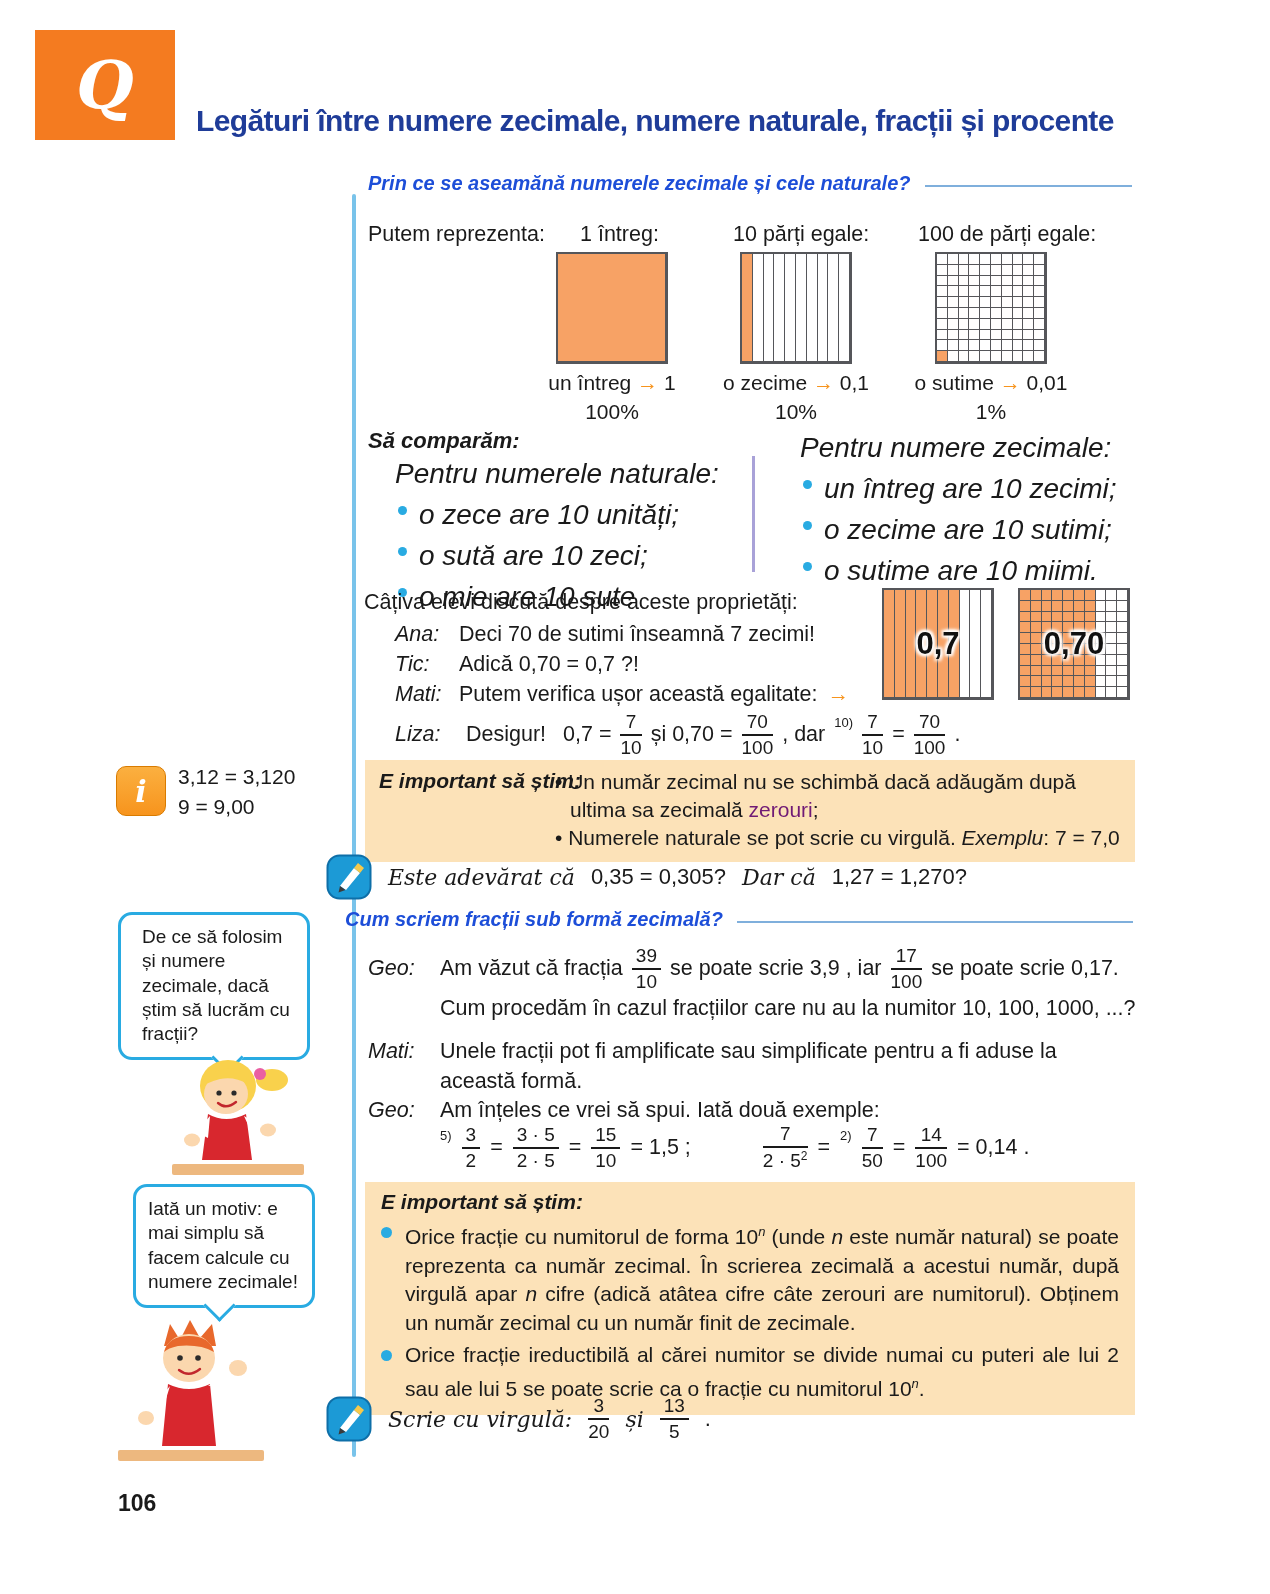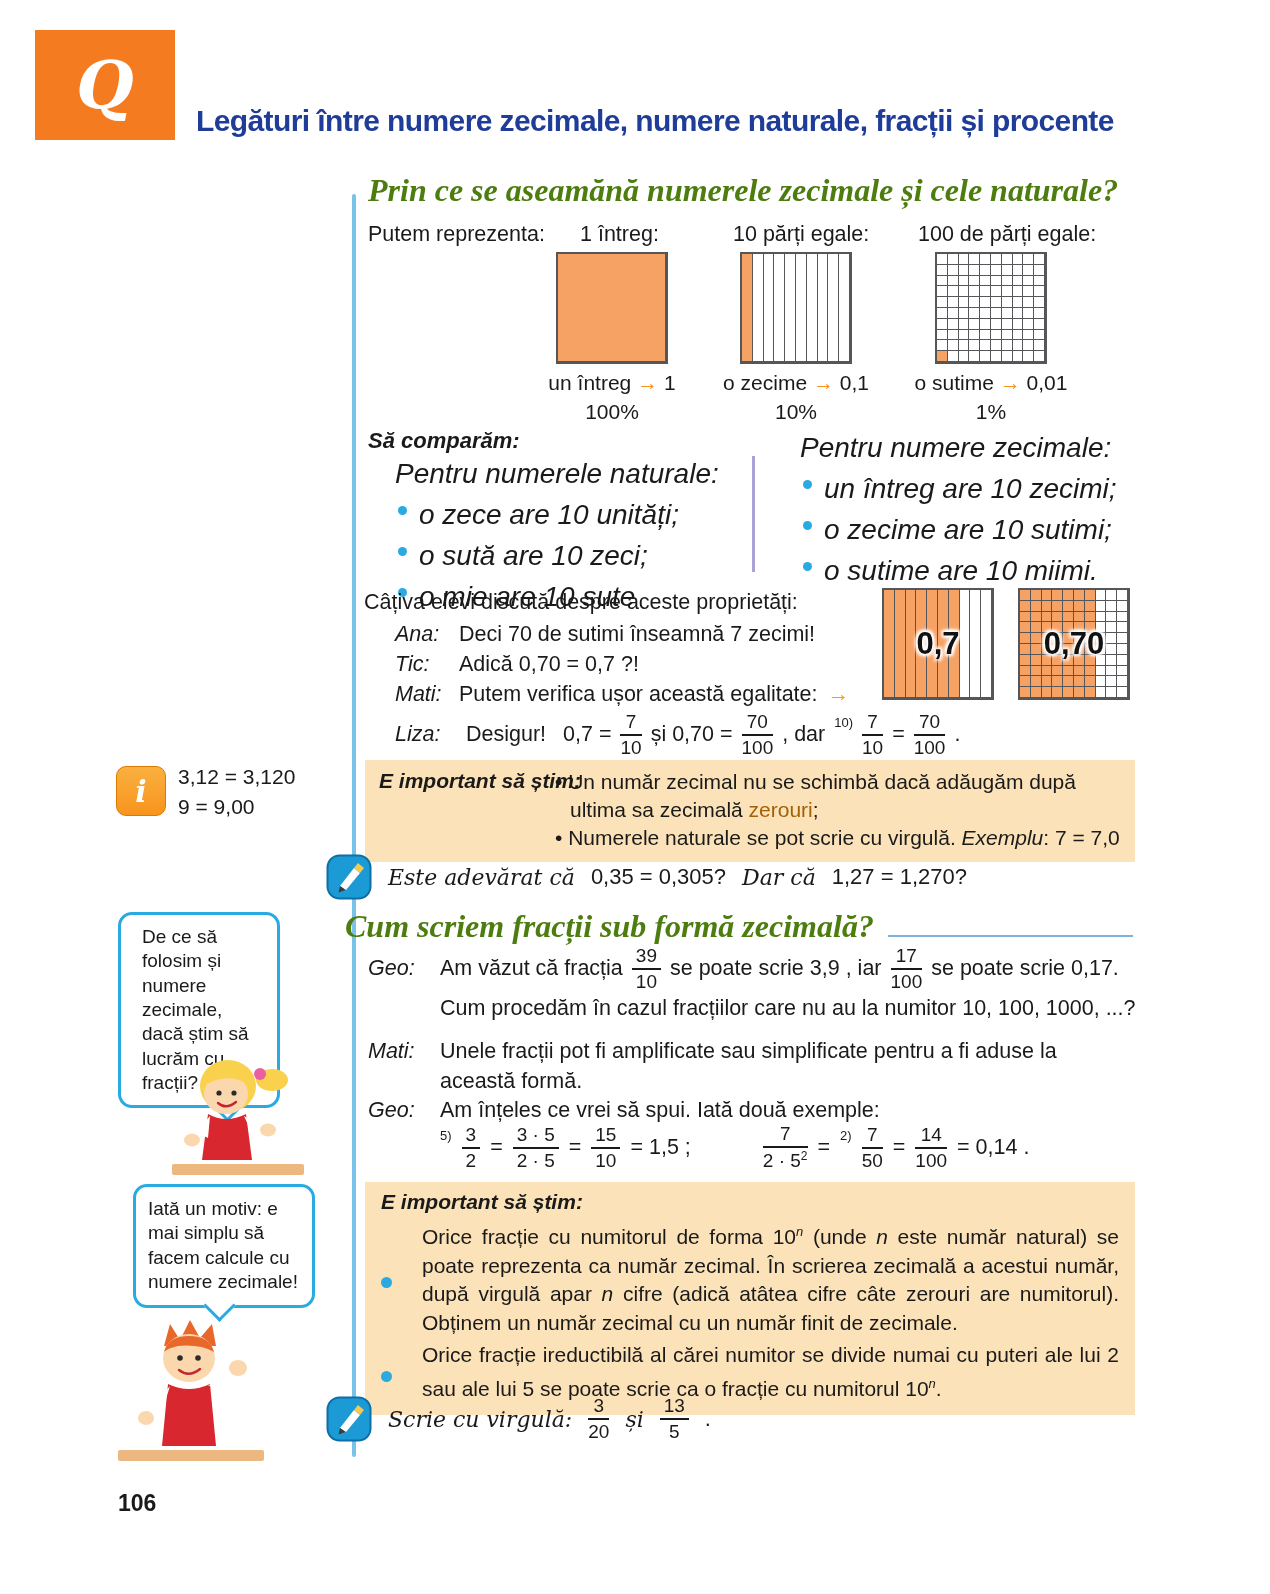--- a/index.html
+++ b/index.html
@@ -9,21 +9,21 @@
 
   
   .logo{left:35px;top:30px;width:140px;height:110px;background:#F47B20;display:flex;align-items:center;justify-content:center;}
   .logo span{font-family:"DejaVu Serif",serif;font-style:italic;font-weight:bold;font-size:66px;color:#fff;}
   .title{left:196px;top:104px;width:950px;font-size:30px;font-weight:bold;color:#1F3C98;letter-spacing:-0.6px;}
 
   .vline{left:352px;top:194px;width:4px;height:1263px;background:#79C3EA;border-radius:3px;}
 
   
   .shead{display:flex;align-items:flex-end;gap:14px;}
-  .shead .ht{font-family:Liberation Serif, serif;font-style:italic;font-weight:bold;font-size:32px;color:#4d7c0f;white-space:nowrap;}
+  .shead .ht{font-family:Liberation Sans, sans-serif;font-style:italic;font-weight:bold;font-size:20px;color:#1d4ed8;white-space:nowrap;}
   .shead .rule{flex:1;height:0;border-bottom:2px solid #7FAFDC;margin-bottom:8px;}
   .h1{left:368px;top:172px;width:764px;}
   .h2{left:345px;top:908px;width:788px;}
 
   .t215{font-size:21.5px;}
   .rep-label{left:368px;top:222px;font-size:21.5px;}
   .dl0{left:580px;top:222px;}
   .dl1{left:733px;top:222px;}
   .dl2{left:918px;top:222px;}
 
@@ -75,21 +75,21 @@
   .info-icon{left:116px;top:766px;width:48px;height:48px;border-radius:10px;background:linear-gradient(#FBB040,#F7941D);
     border:1px solid #D97B00;display:flex;align-items:center;justify-content:center;}
   .info-icon span{font-family:"DejaVu Serif",serif;font-style:italic;font-weight:bold;font-size:30px;color:#fff;}
   .mnotes{left:178px;top:762px;font-size:21px;line-height:30px;}
 
   .impbox{background:#FCE2B8;box-sizing:border-box;}
   .impbox1{left:365px;top:760px;width:770px;min-height:96px;padding:8px 14px 10px 14px;}
   .imp1-label{position:absolute;left:14px;top:9px;font-weight:bold;font-style:italic;font-size:21px;white-space:nowrap;}
   .imp1-content{margin-left:176px;font-size:21px;line-height:28px;}
   .imp1-content p{margin:0;text-indent:-15px;padding-left:15px;}
-  .blue{color:#a16207;}
+  .blue{color:#701a75;}
 
   .taskrow{display:flex;align-items:center;gap:16px;font-size:22px;}
   .task1{left:326px;top:854px;}
   .task2{left:326px;top:1396px;}
   .picon{width:46px;height:46px;flex:none;}
   .it-serif{font-family:"DejaVu Serif",serif;font-style:italic;}
 
   .geo1{left:368px;top:946px;width:770px;font-size:21.5px;}
   .georow1{display:flex;align-items:center;gap:9px;}
   .geo1 .dname{width:63px;}
@@ -97,29 +97,29 @@
   .mati2{left:368px;top:1036px;width:770px;display:flex;font-size:21.5px;line-height:30px;}
   .mati2 .dname{width:72px;}
   .geo2{left:368px;top:1098px;width:770px;display:flex;font-size:21.5px;}
   .geo2 .dname{width:72px;}
   .exrow{left:440px;top:1124px;display:flex;align-items:center;gap:10px;font-size:21.5px;}
   .exgap{width:52px;}
 
   .bubble{border:3px solid #29ABE2;border-radius:14px;background:#fff;padding:10px 12px;font-size:19px;line-height:1.28;box-sizing:border-box;}
   .bubble .tail{position:absolute;bottom:-12px;width:20px;height:20px;background:#fff;
     border-right:3px solid #29ABE2;border-bottom:3px solid #29ABE2;transform:rotate(45deg);}
-  .bubble1{left:118px;top:912px;width:162px;min-height:128px;padding-left:21px;}
+  .bubble1{left:118px;top:912px;width:192px;min-height:128px;padding-left:21px;}
   .bubble2{left:133px;top:1184px;width:182px;min-height:124px;}
 
   .girl{left:168px;top:1046px;}
   .boy{left:116px;top:1312px;}
 
   .impbox2{left:365px;top:1182px;width:770px;min-height:216px;padding:8px 16px 12px 16px;}
   .imp2-label{font-weight:bold;font-style:italic;font-size:21px;margin:0 0 4px 0;}
-  .impitem{display:flex;gap:30px;margin-top:4px;align-items:center;}
+  .impitem{display:flex;gap:13px;margin-top:4px;}
   .cdot{width:11px;height:11px;border-radius:50%;background:#29ABE2;flex:none;margin-top:9px;}
   .impitem p{margin:0;font-size:21px;line-height:28.5px;text-align:justify;}
   .impitem sup{font-size:13px;font-style:italic;}
   .impitem .em{font-style:italic;}
 
   .pgnum{left:118px;top:1490px;font-size:23px;font-weight:bold;}
 </style>
 </head>
 <body>
 

